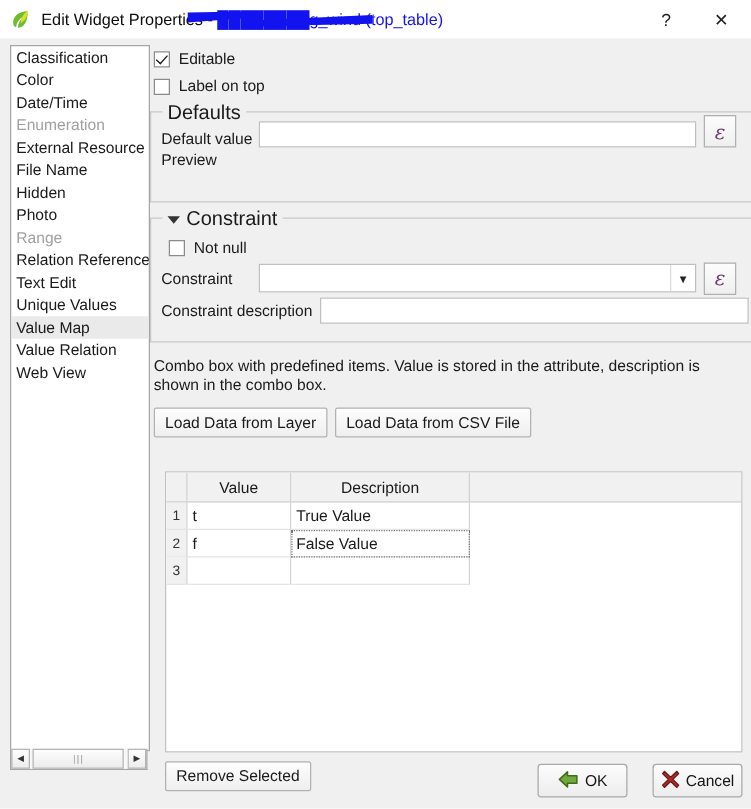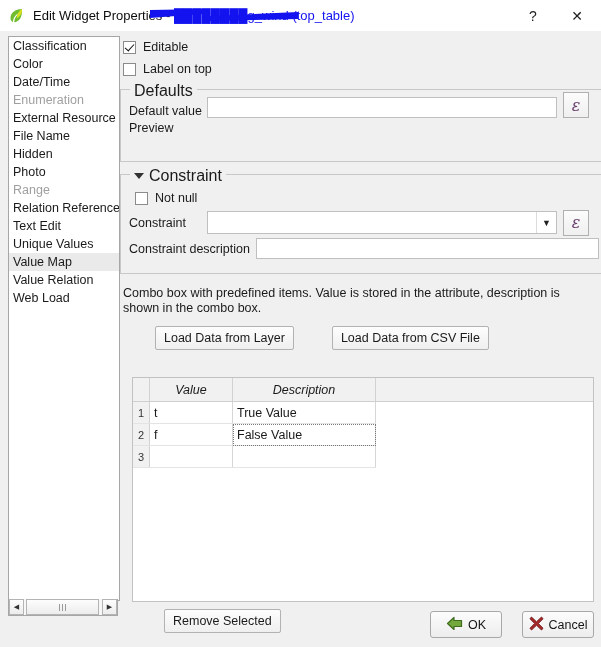--- a/index.html
+++ b/index.html
@@ -257,21 +257,20 @@
     border: 1px solid #b2b2b2;
     border-radius: 2px;
     font-family: "Liberation Sans", sans-serif;
     font-size: 12.5px;
     color: #1a1a1a;
     padding: 4px 8px;
     box-sizing: border-box;
     display: inline-flex;
     align-items: center;
     justify-content: center;
-    margin-left: 32px;
   }
   .btn-row {
     display: flex;
     gap: 6px;
     margin: 10px 3px 0 3px;
   }
 
   
   .table-wrap {
     position: absolute;
@@ -288,21 +287,20 @@
     width: 100%;
   }
   table.vmap th {
     background: #f1f1f1;
     border-right: 1px solid #d2d2d2;
     border-bottom: 1px solid #cfcfcf;
     font-weight: normal;
     font-size: 12.5px;
     height: 21px;
     color: #1a1a1a;
-    font-style: italic;
   }
   table.vmap th.corner { width: 14px; }
   table.vmap th.c-value { width: 80px; }
   table.vmap th.c-desc { width: 140px; }
   table.vmap th.c-fill { border-right: none; }
   table.vmap td {
     height: 21px;
     font-size: 12.5px;
     color: #1a1a1a;
     border-right: 1px solid #d6d6d6;
@@ -389,21 +387,21 @@
       <div class="widget-item"><span>External Resource</span></div>
       <div class="widget-item"><span>File Name</span></div>
       <div class="widget-item"><span>Hidden</span></div>
       <div class="widget-item"><span>Photo</span></div>
       <div class="widget-item disabled"><span>Range</span></div>
       <div class="widget-item"><span>Relation Reference</span></div>
       <div class="widget-item"><span>Text Edit</span></div>
       <div class="widget-item"><span>Unique Values</span></div>
       <div class="widget-item selected"><span>Value Map</span></div>
       <div class="widget-item"><span>Value Relation</span></div>
-      <div class="widget-item"><span>Web Load</span></div>
+      <div class="widget-item"><span>Web View</span></div>
     </div>
 
   <div class="hscroll">
     <div class="hscroll-btn">
       <span>◀</span>
     </div>
     <div class="hscroll-track">
       <div class="hscroll-thumb">
         <div class="grip"></div>
       </div>

